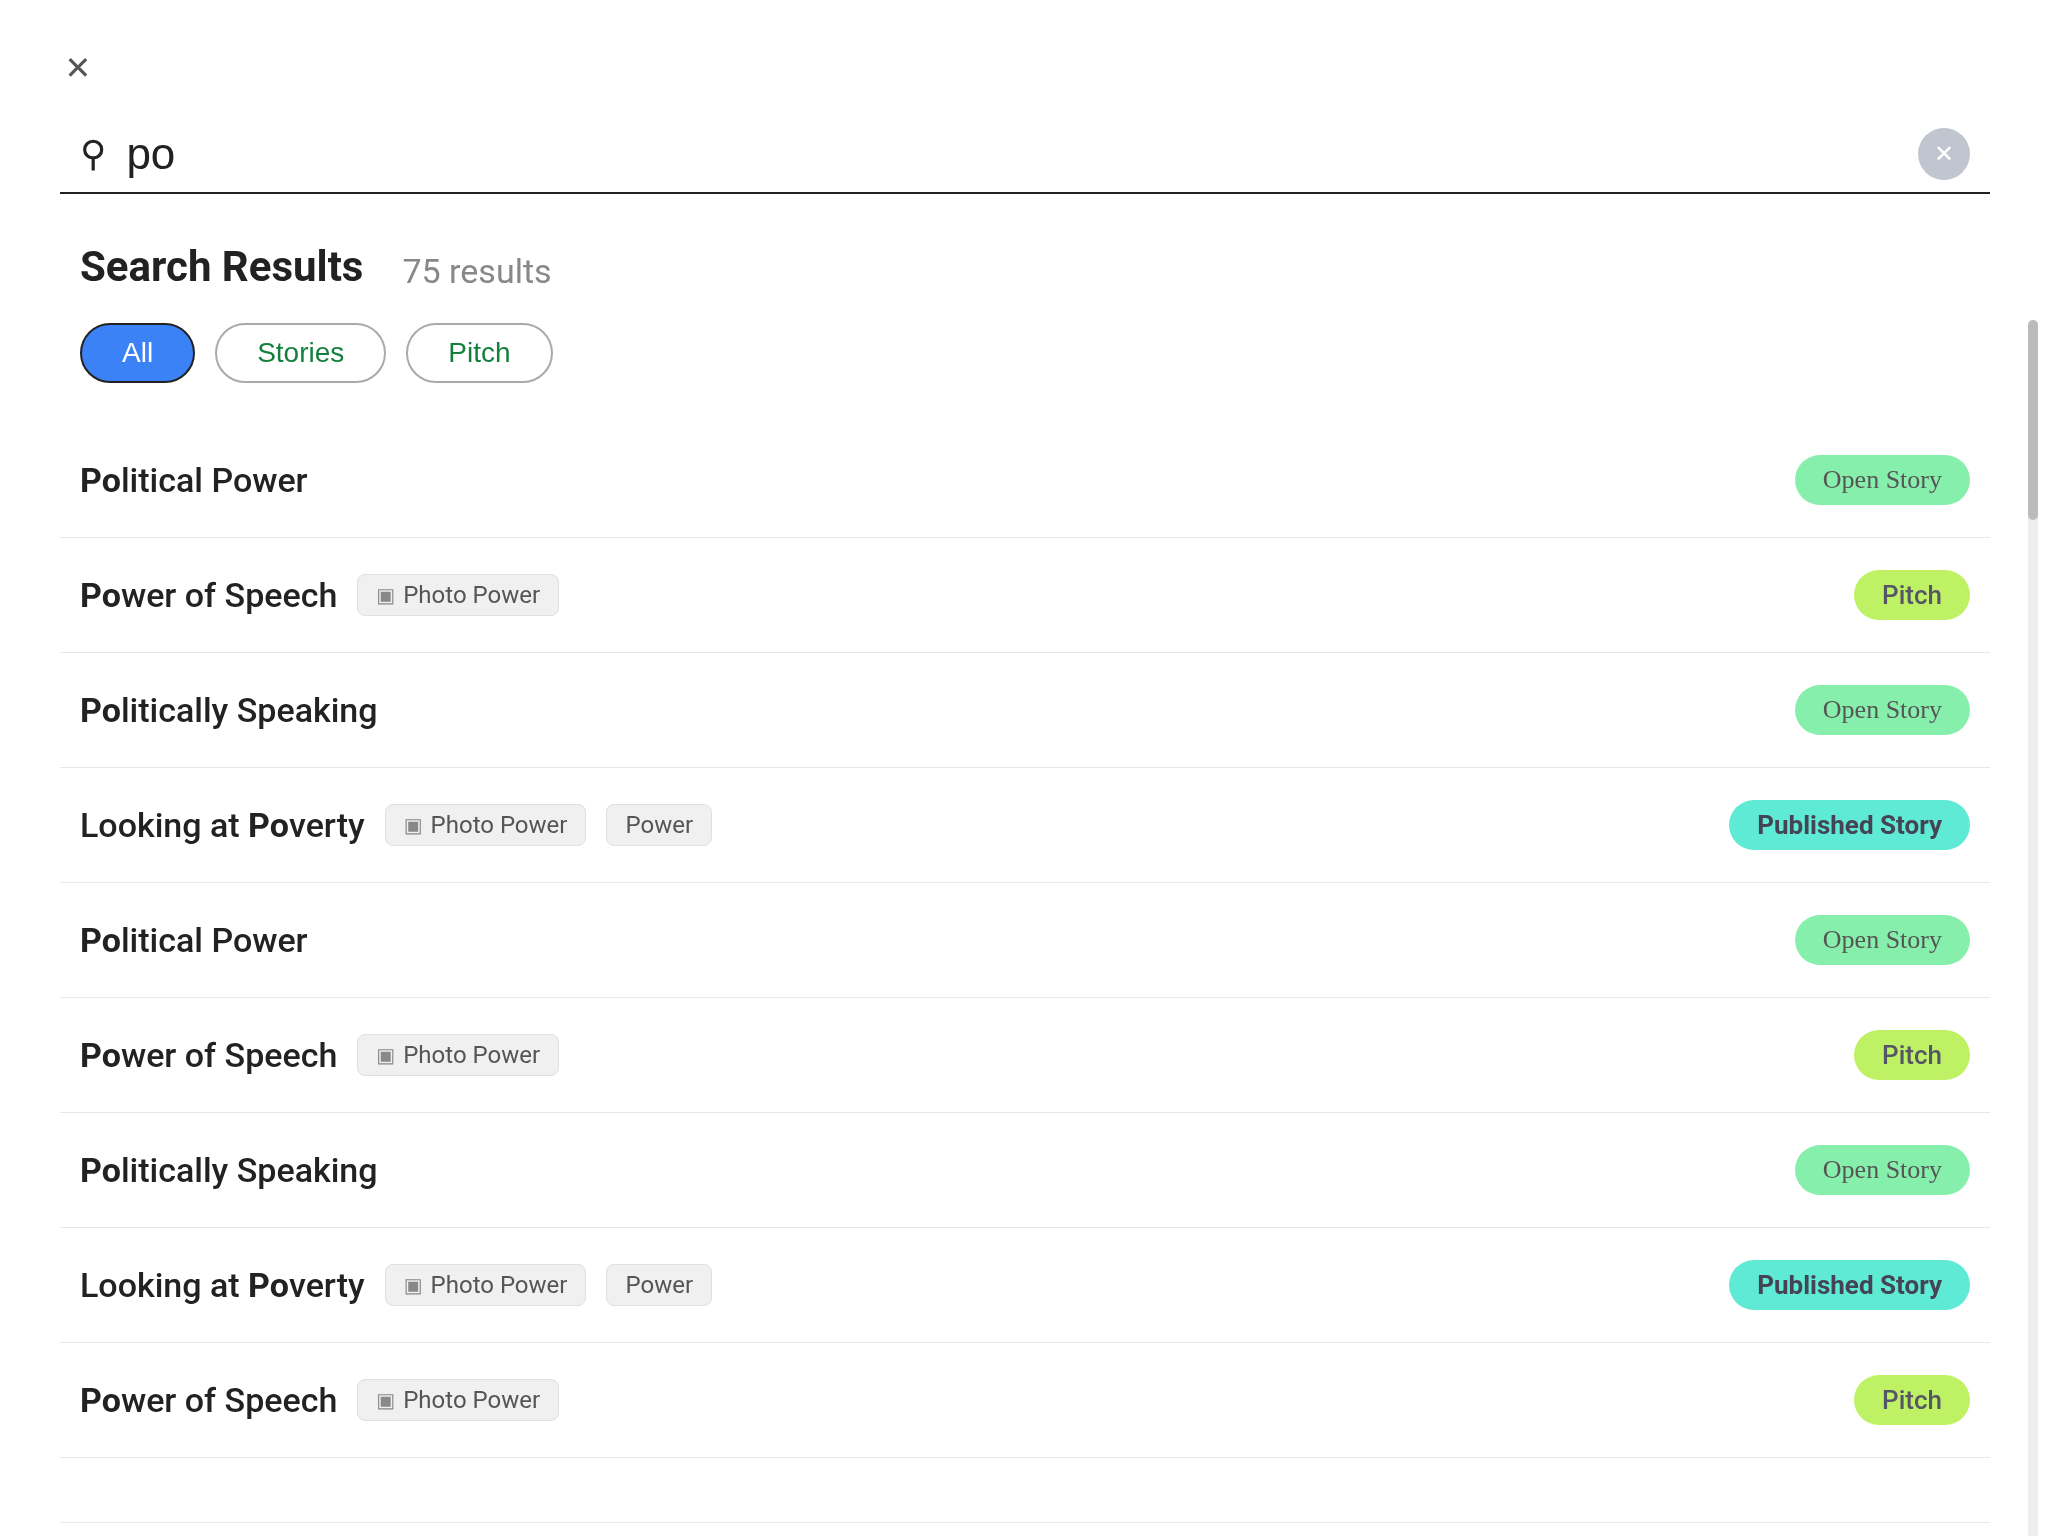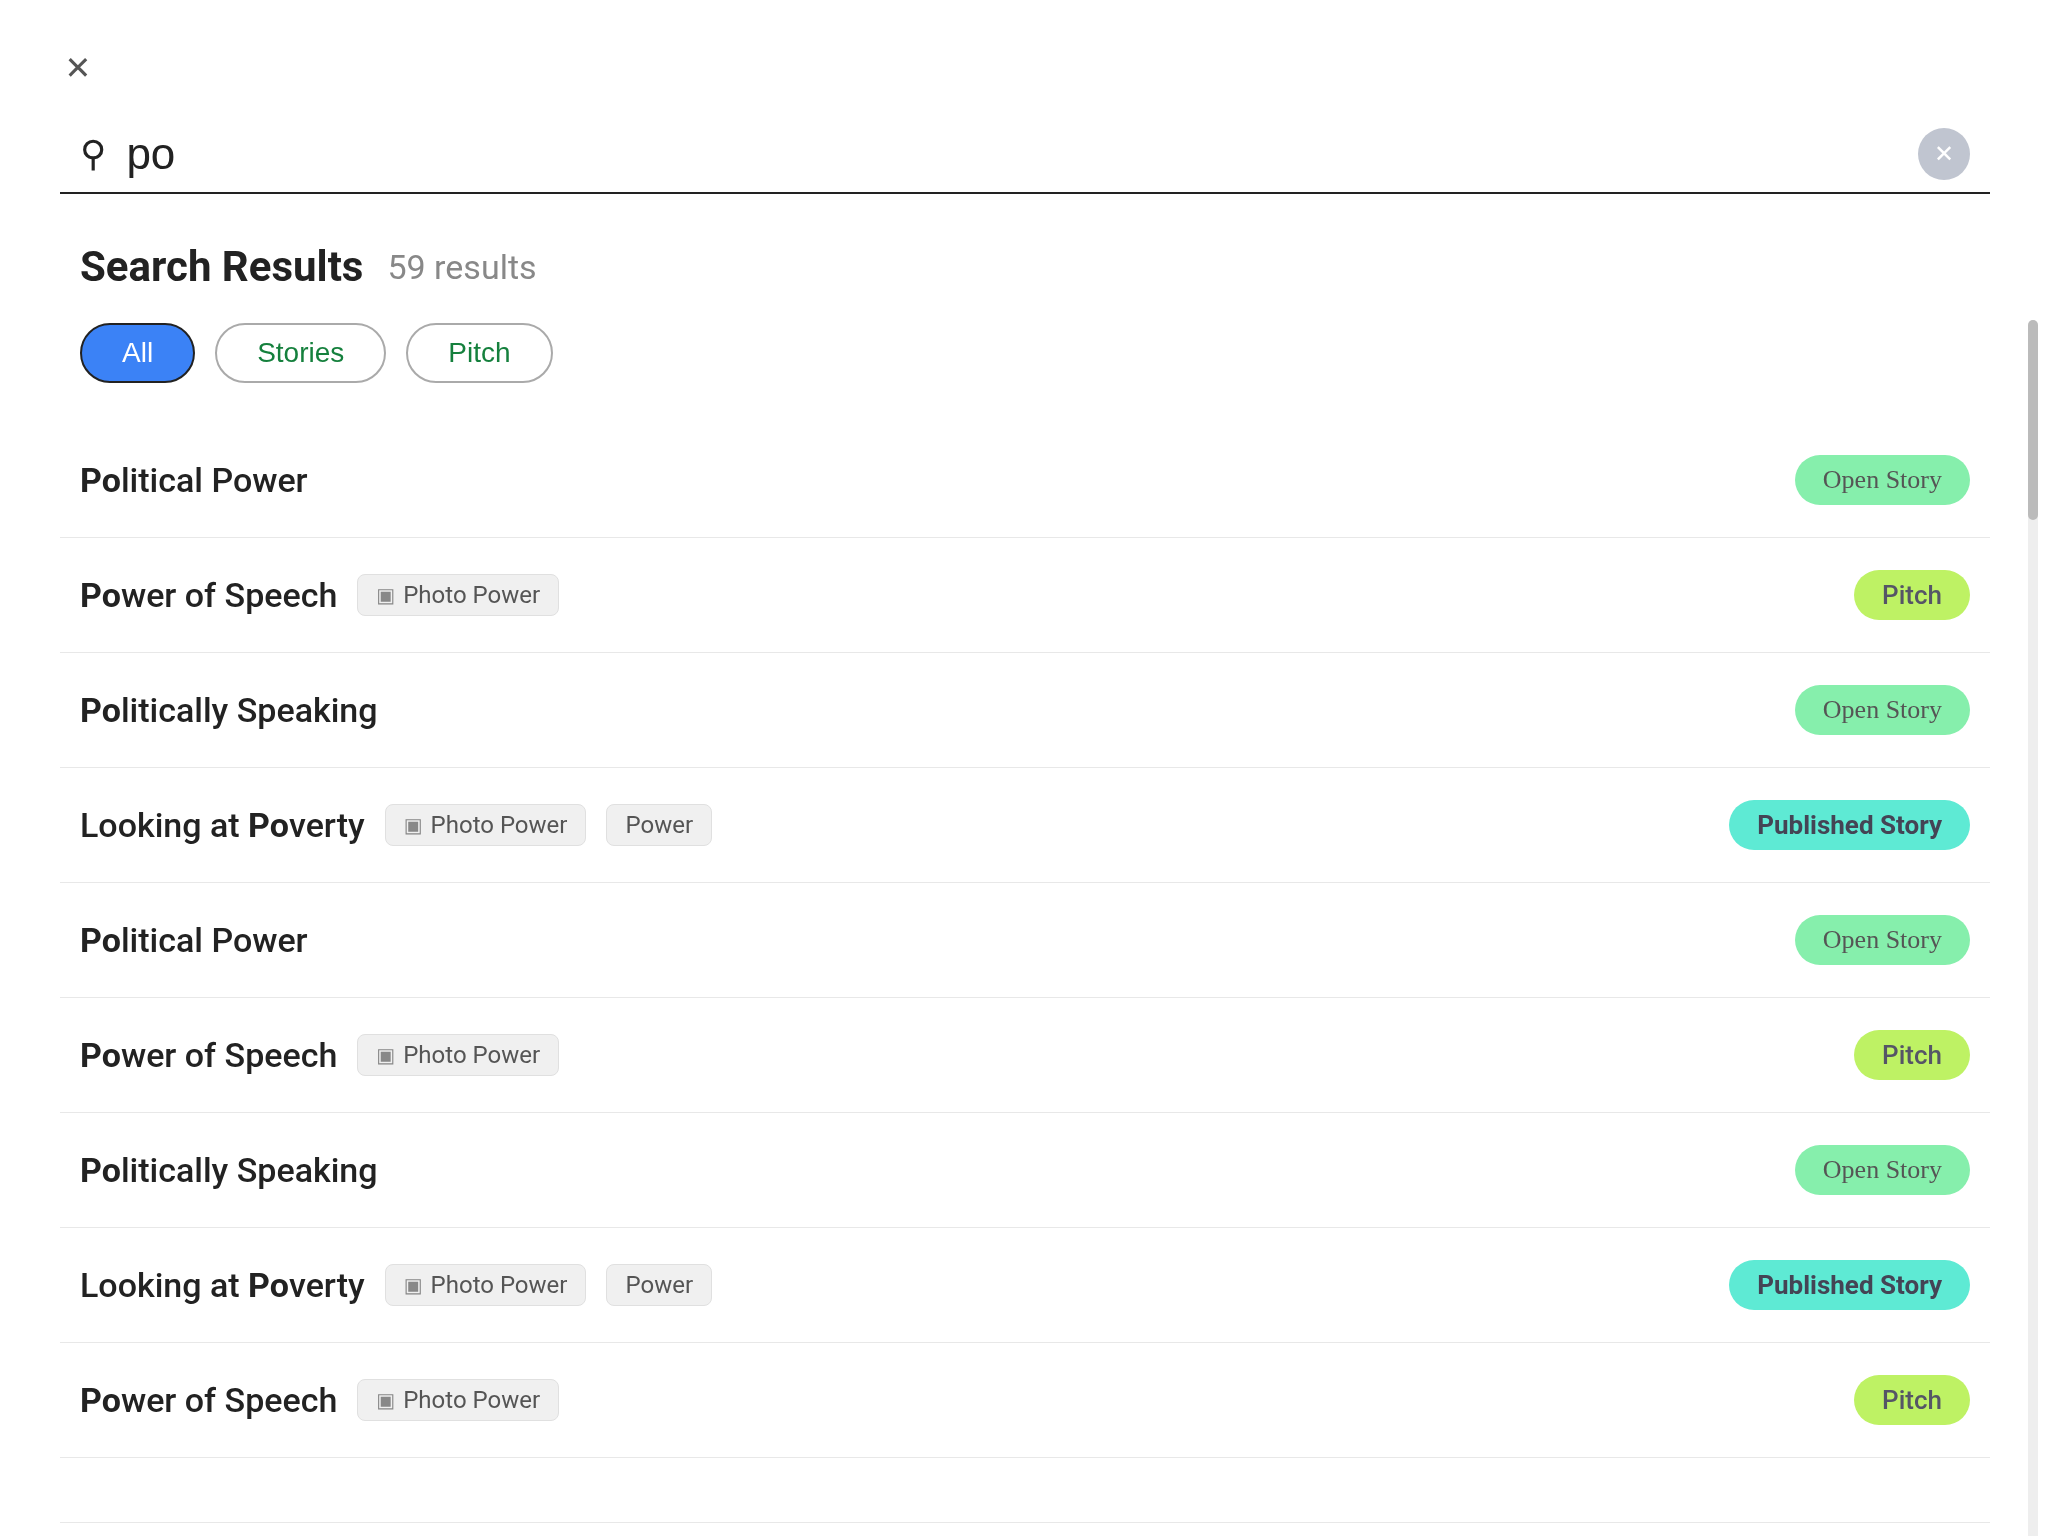--- a/index.html
+++ b/index.html
@@ -76,22 +76,22 @@
       display: flex;
       align-items: center;
       justify-content: center;
       font-size: 24px;
       color: white;
       margin-left: auto;
     }
 
     .results-header {
       display: flex;
-      align-items: center;
-      gap: 24px;
+      align-items: flex-end;
+      gap: 39px;
       margin-bottom: 32px;
       padding: 0 20px;
     }
 
     .results-title {
       font-size: 42px;
       font-weight: 700;
       color: #222;
     }
 
@@ -245,21 +245,21 @@
   <div class="search-bar-row">
     <span class="search-icon">⚲</span>
     <input class="search-input" type="text" value="po" placeholder="Search..." style="">
     <button class="clear-btn">
       <span>✕</span>
     </button>
   </div>
 
   <div class="results-header">
     <span class="results-title">Search Results</span>
-    <span class="results-count">59 results</span>
+    <span class="results-count">75 results</span>
   </div>
 
   <div class="filter-row">
   <button class="filter-btn active">All</button>
       <button class="filter-btn">Stories</button>
       <button class="filter-btn">Pitch</button>
     </div>
 
 
   <div class="results-list" id="results-list">

